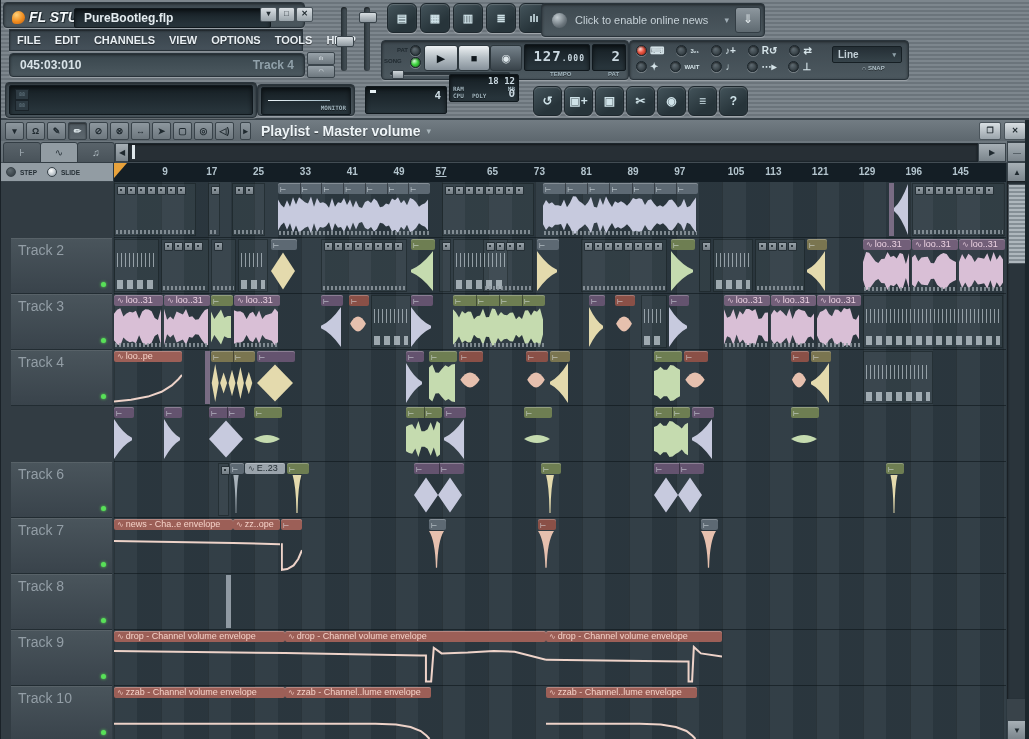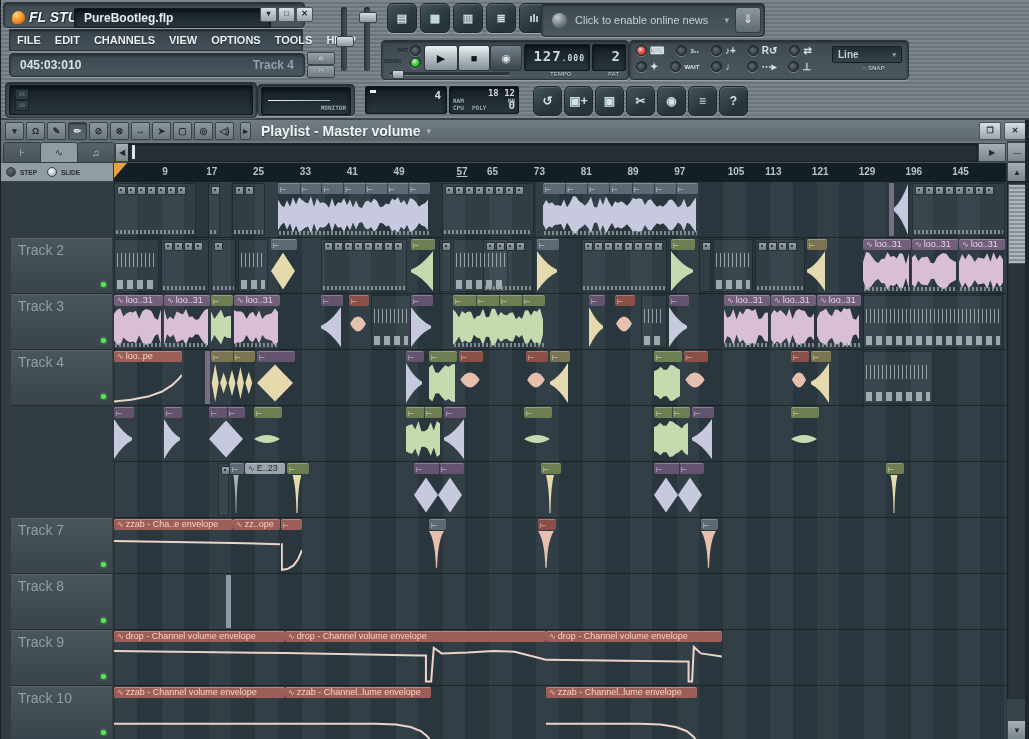--- a/index.html
+++ b/index.html
@@ -74,21 +74,21 @@
     display:flex;align-items:center;padding:0 5px;justify-content:space-between;}
   #time-val{position:absolute;left:50px;top:1px;width:170px;text-align:center;font-size:23px;
     font-style:italic;letter-spacing:2px;color:#d6e2e8;text-shadow:0 0 4px rgba(170,210,230,.4);}
   .mini-sq{position:absolute;left:5px;width:12px;height:9px;background:#2e3b43;
     border:1px solid #1a2329;color:#5d707a;font-size:5px;text-align:center;line-height:8px;}
   #monitor{left:256px;top:84px;width:96px;height:30px;}
   #mon-line{position:absolute;left:6px;top:12px;width:62px;height:1px;
     background:linear-gradient(90deg,#eef6fa,#9fb7c2);}
   #mon-lbl{position:absolute;right:4px;bottom:3px;}
   #cpu-a{left:364px;top:86px;width:80px;height:26px;}
-  #cpu-b{left:448px;top:86px;width:68px;height:26px;}
+  #cpu-b{left:448px;top:74px;width:68px;height:26px;}
   
   #pl-titlebar{position:absolute;left:0;top:120px;width:1029px;height:21px;
     background:linear-gradient(180deg,#727c83,#5d676e);border-bottom:1px solid #39434a;
     display:flex;align-items:center;}
   .tool{width:17px;height:16px;margin-left:2px;background:linear-gradient(180deg,#8d979e,#6d777e);
     border:1px solid #39434a;border-radius:2px;color:#1f292f;font-size:9px;font-weight:bold;
     display:flex;align-items:center;justify-content:center;}
   .tool.pressed{background:linear-gradient(180deg,#4e585f,#5d676e);color:#d8e2e6;
     box-shadow:inset 0 1px 2px rgba(0,0,0,.5);}
   #pl-title{font-size:14px;font-weight:bold;color:#eef4f7;margin-left:10px;
@@ -368,21 +368,21 @@
   </div>
 
   <div id="ruler">
     <div id="playhead"></div>
   <div class="ruler-num" style="left: 51px;">9</div>
       <div class="ruler-num" style="left: 97.8px;">17</div>
       <div class="ruler-num" style="left: 144.6px;">25</div>
       <div class="ruler-num" style="left: 191.4px;">33</div>
       <div class="ruler-num" style="left: 238.2px;">41</div>
       <div class="ruler-num" style="left: 285px;">49</div>
-      <div class="ruler-num" style="left: 348px; text-decoration: underline;">57</div>
+      <div class="ruler-num" style="left: 327px; text-decoration: underline;">57</div>
       <div class="ruler-num" style="left: 378.6px;">65</div>
       <div class="ruler-num" style="left: 425.4px;">73</div>
       <div class="ruler-num" style="left: 472.2px;">81</div>
       <div class="ruler-num" style="left: 519px;">89</div>
       <div class="ruler-num" style="left: 565.8px;">97</div>
       <div class="ruler-num" style="left: 622px;">105</div>
       <div class="ruler-num" style="left: 659.4px;">113</div>
       <div class="ruler-num" style="left: 706.2px;">121</div>
       <div class="ruler-num" style="left: 753px;">129</div>
       <div class="ruler-num" style="left: 799.8px;">196</div>
@@ -395,20 +395,24 @@
         <div class="trkled"></div>
       </div>
       <div class="trkrow" style="top: 112px;">
         <div class="trkname">Track 3</div>
         <div class="trkled"></div>
       </div>
       <div class="trkrow" style="top: 168px;">
         <div class="trkname">Track 4</div>
         <div class="trkled"></div>
       </div>
+      <div class="trkrow" style="top: 280px;">
+        <div class="trkname">Track 6</div>
+        <div class="trkled"></div>
+      </div>
       <div class="trkrow" style="top: 336px;">
         <div class="trkname">Track 7</div>
         <div class="trkled"></div>
       </div>
       <div class="trkrow" style="top: 392px;">
         <div class="trkname">Track 8</div>
         <div class="trkled"></div>
       </div>
       <div class="trkrow" style="top: 448px;">
         <div class="trkname">Track 9</div>
@@ -1016,21 +1020,21 @@
           <div class="hdr" style="background: linear-gradient(rgb(110, 126, 82), rgb(110, 126, 82)); color: rgb(220, 232, 204);">
             <span class="seg-arrow" style="left: 2px;">⊢</span>
           </div>
           <svg width="18" height="40" class="wave">
             <path d="M4.48,0 Q7.36,12 7.52,38 L8.48,38 Q8.64,12 11.52,0 Z" fill="#e4daad"></path>
           </svg>
         </div>
       </div>
       <div class="gridrow" style="top: 336px;">
         <div class="clip auto" style="left: 0px; width: 119px;">
-          <div class="hdr" style="background: linear-gradient(rgb(156, 95, 87), rgb(156, 95, 87)); color: rgb(245, 210, 200);"><span class="pfx">∿</span><span>zzab - Cha..e envelope</span></div>
+          <div class="hdr" style="background: linear-gradient(rgb(156, 95, 87), rgb(156, 95, 87)); color: rgb(245, 210, 200);"><span class="pfx">∿</span><span>news - Cha..e envelope</span></div>
           <svg width="119" height="40" class="curve" viewBox="0 0 100 100" preserveAspectRatio="none">
             <polyline points="0,25 100,30" fill="none" stroke="#eed3c9" stroke-width="2" vector-effect="non-scaling-stroke"></polyline>
           </svg>
         </div>
         <div class="clip auto" style="left: 119px; width: 47px;">
           <div class="hdr" style="background: linear-gradient(rgb(156, 95, 87), rgb(156, 95, 87)); color: rgb(245, 210, 200);"><span class="pfx">∿</span><span>zz..ope</span></div>
           <svg width="47" height="40" class="curve" viewBox="0 0 100 100" preserveAspectRatio="none">
             <polyline points="0,30 100,33" fill="none" stroke="#eed3c9" stroke-width="2" vector-effect="non-scaling-stroke"></polyline>
           </svg>
         </div>

